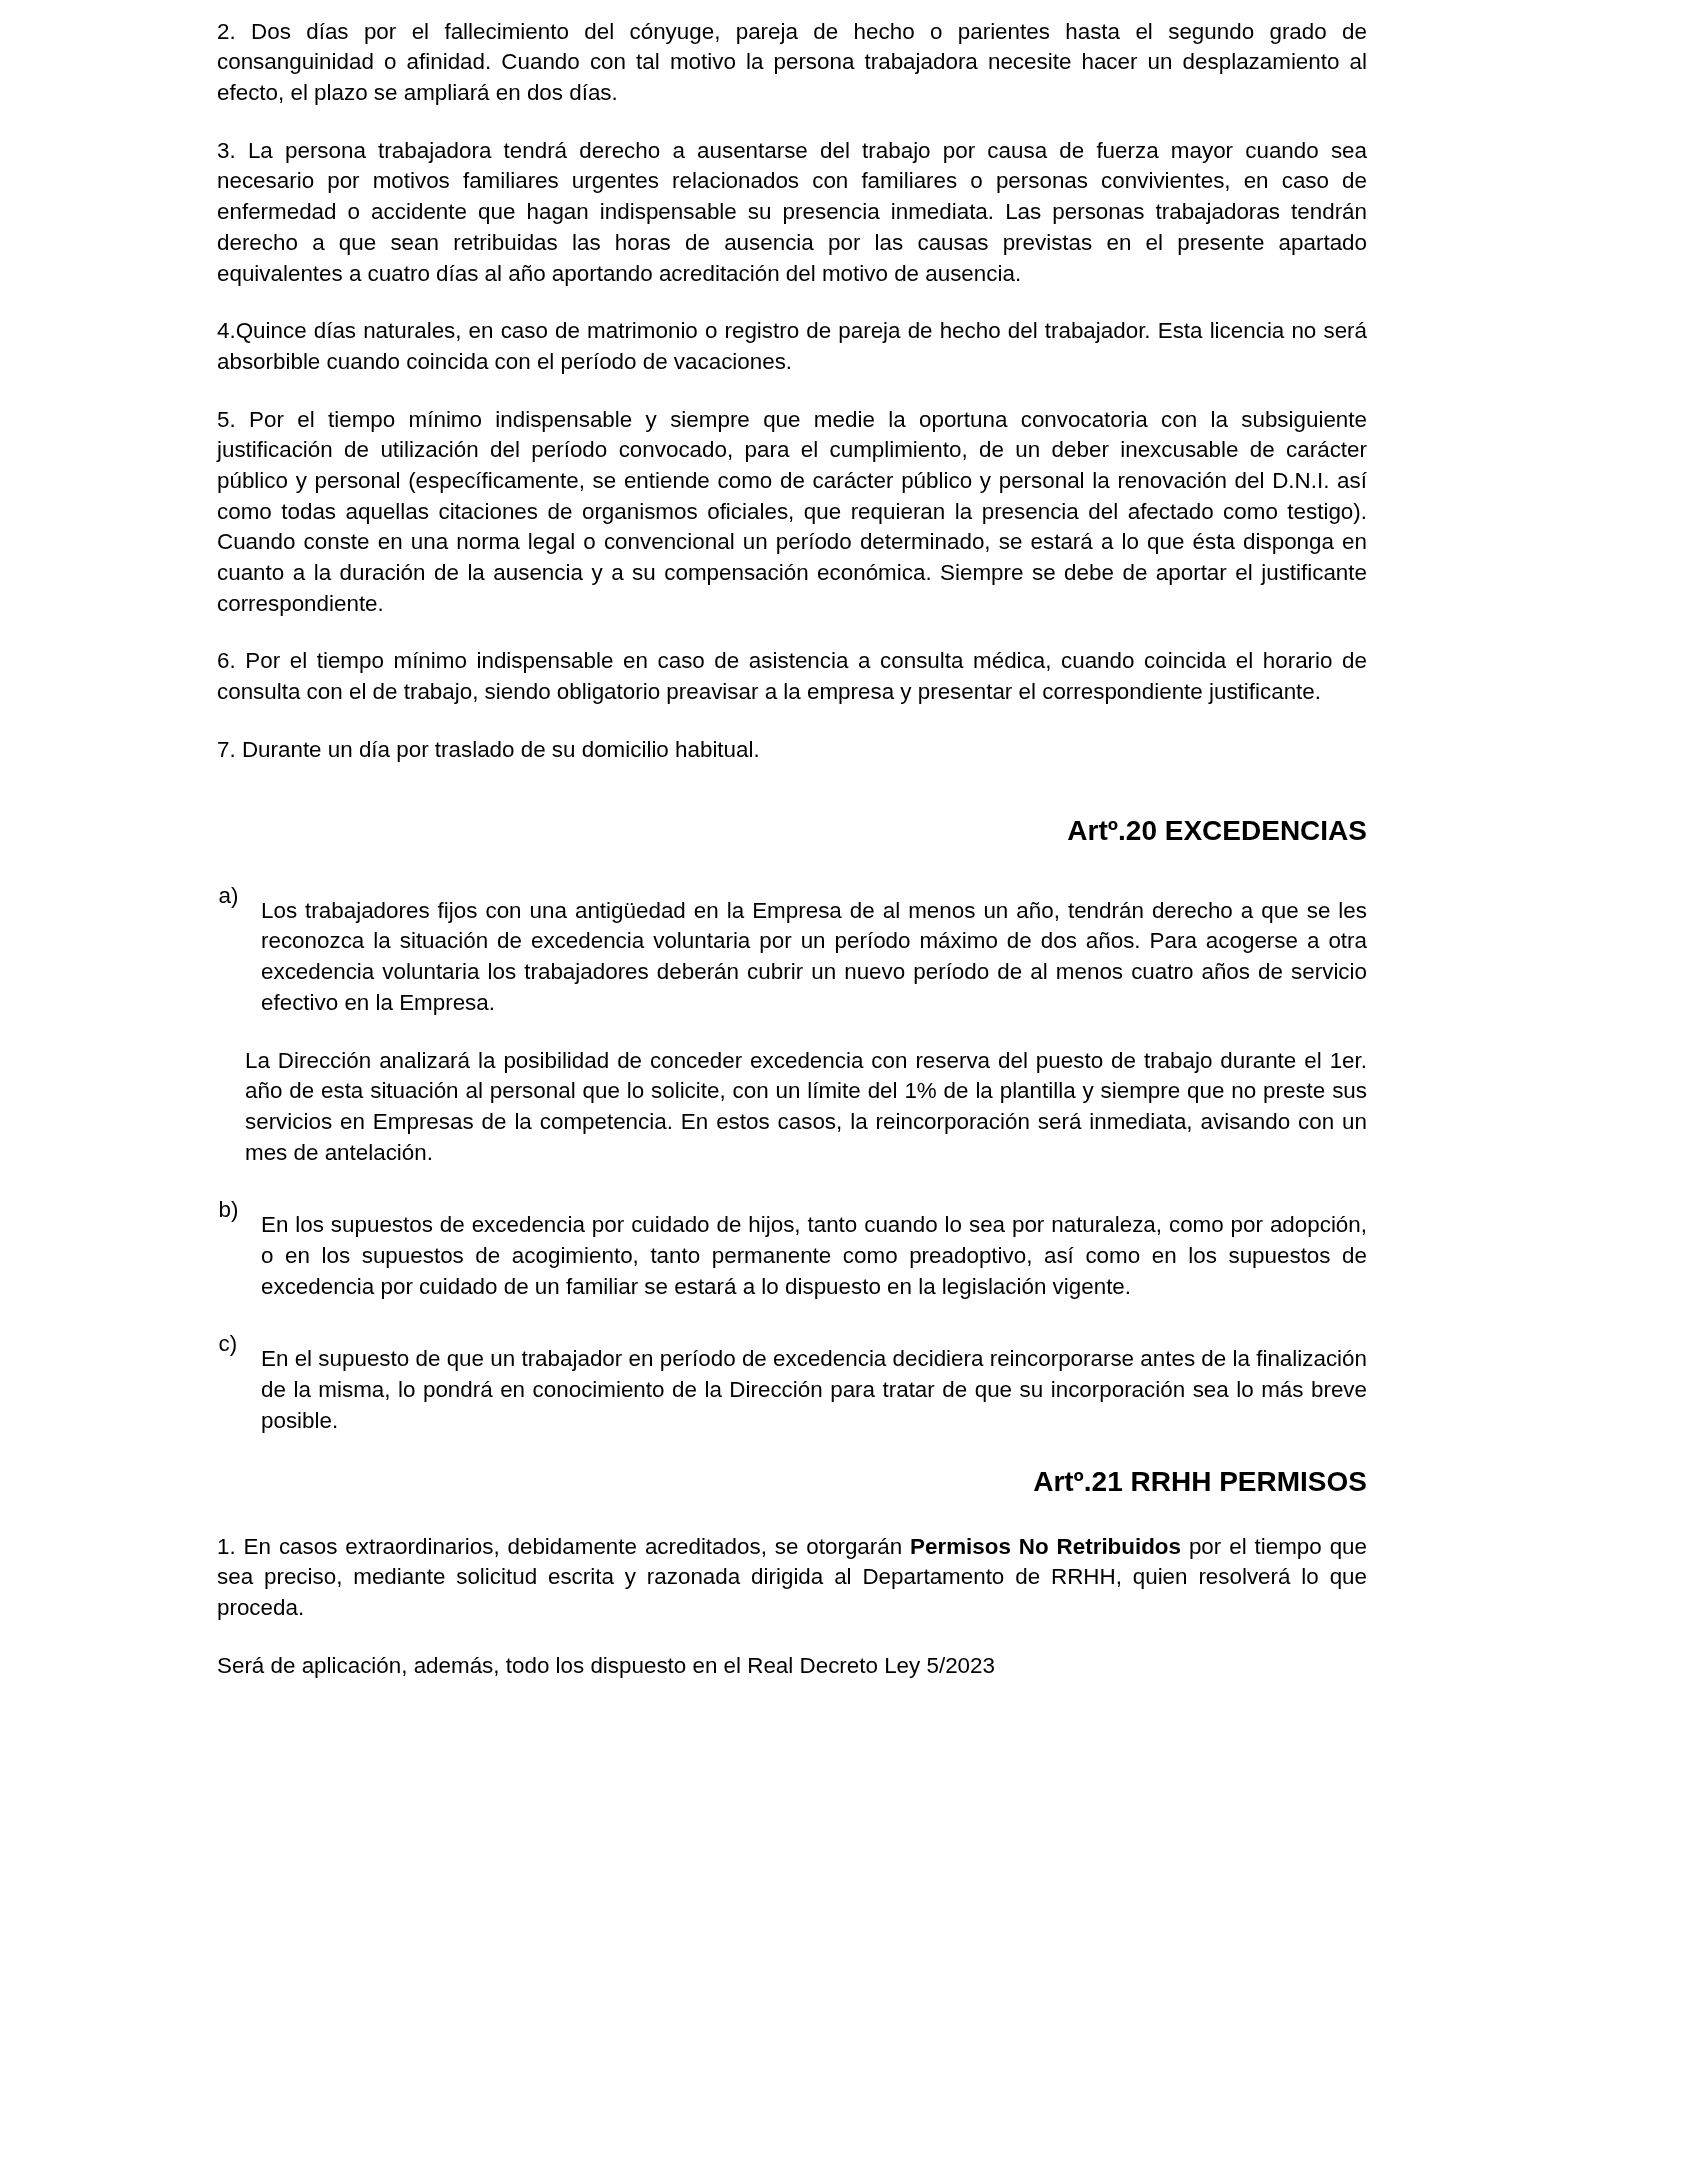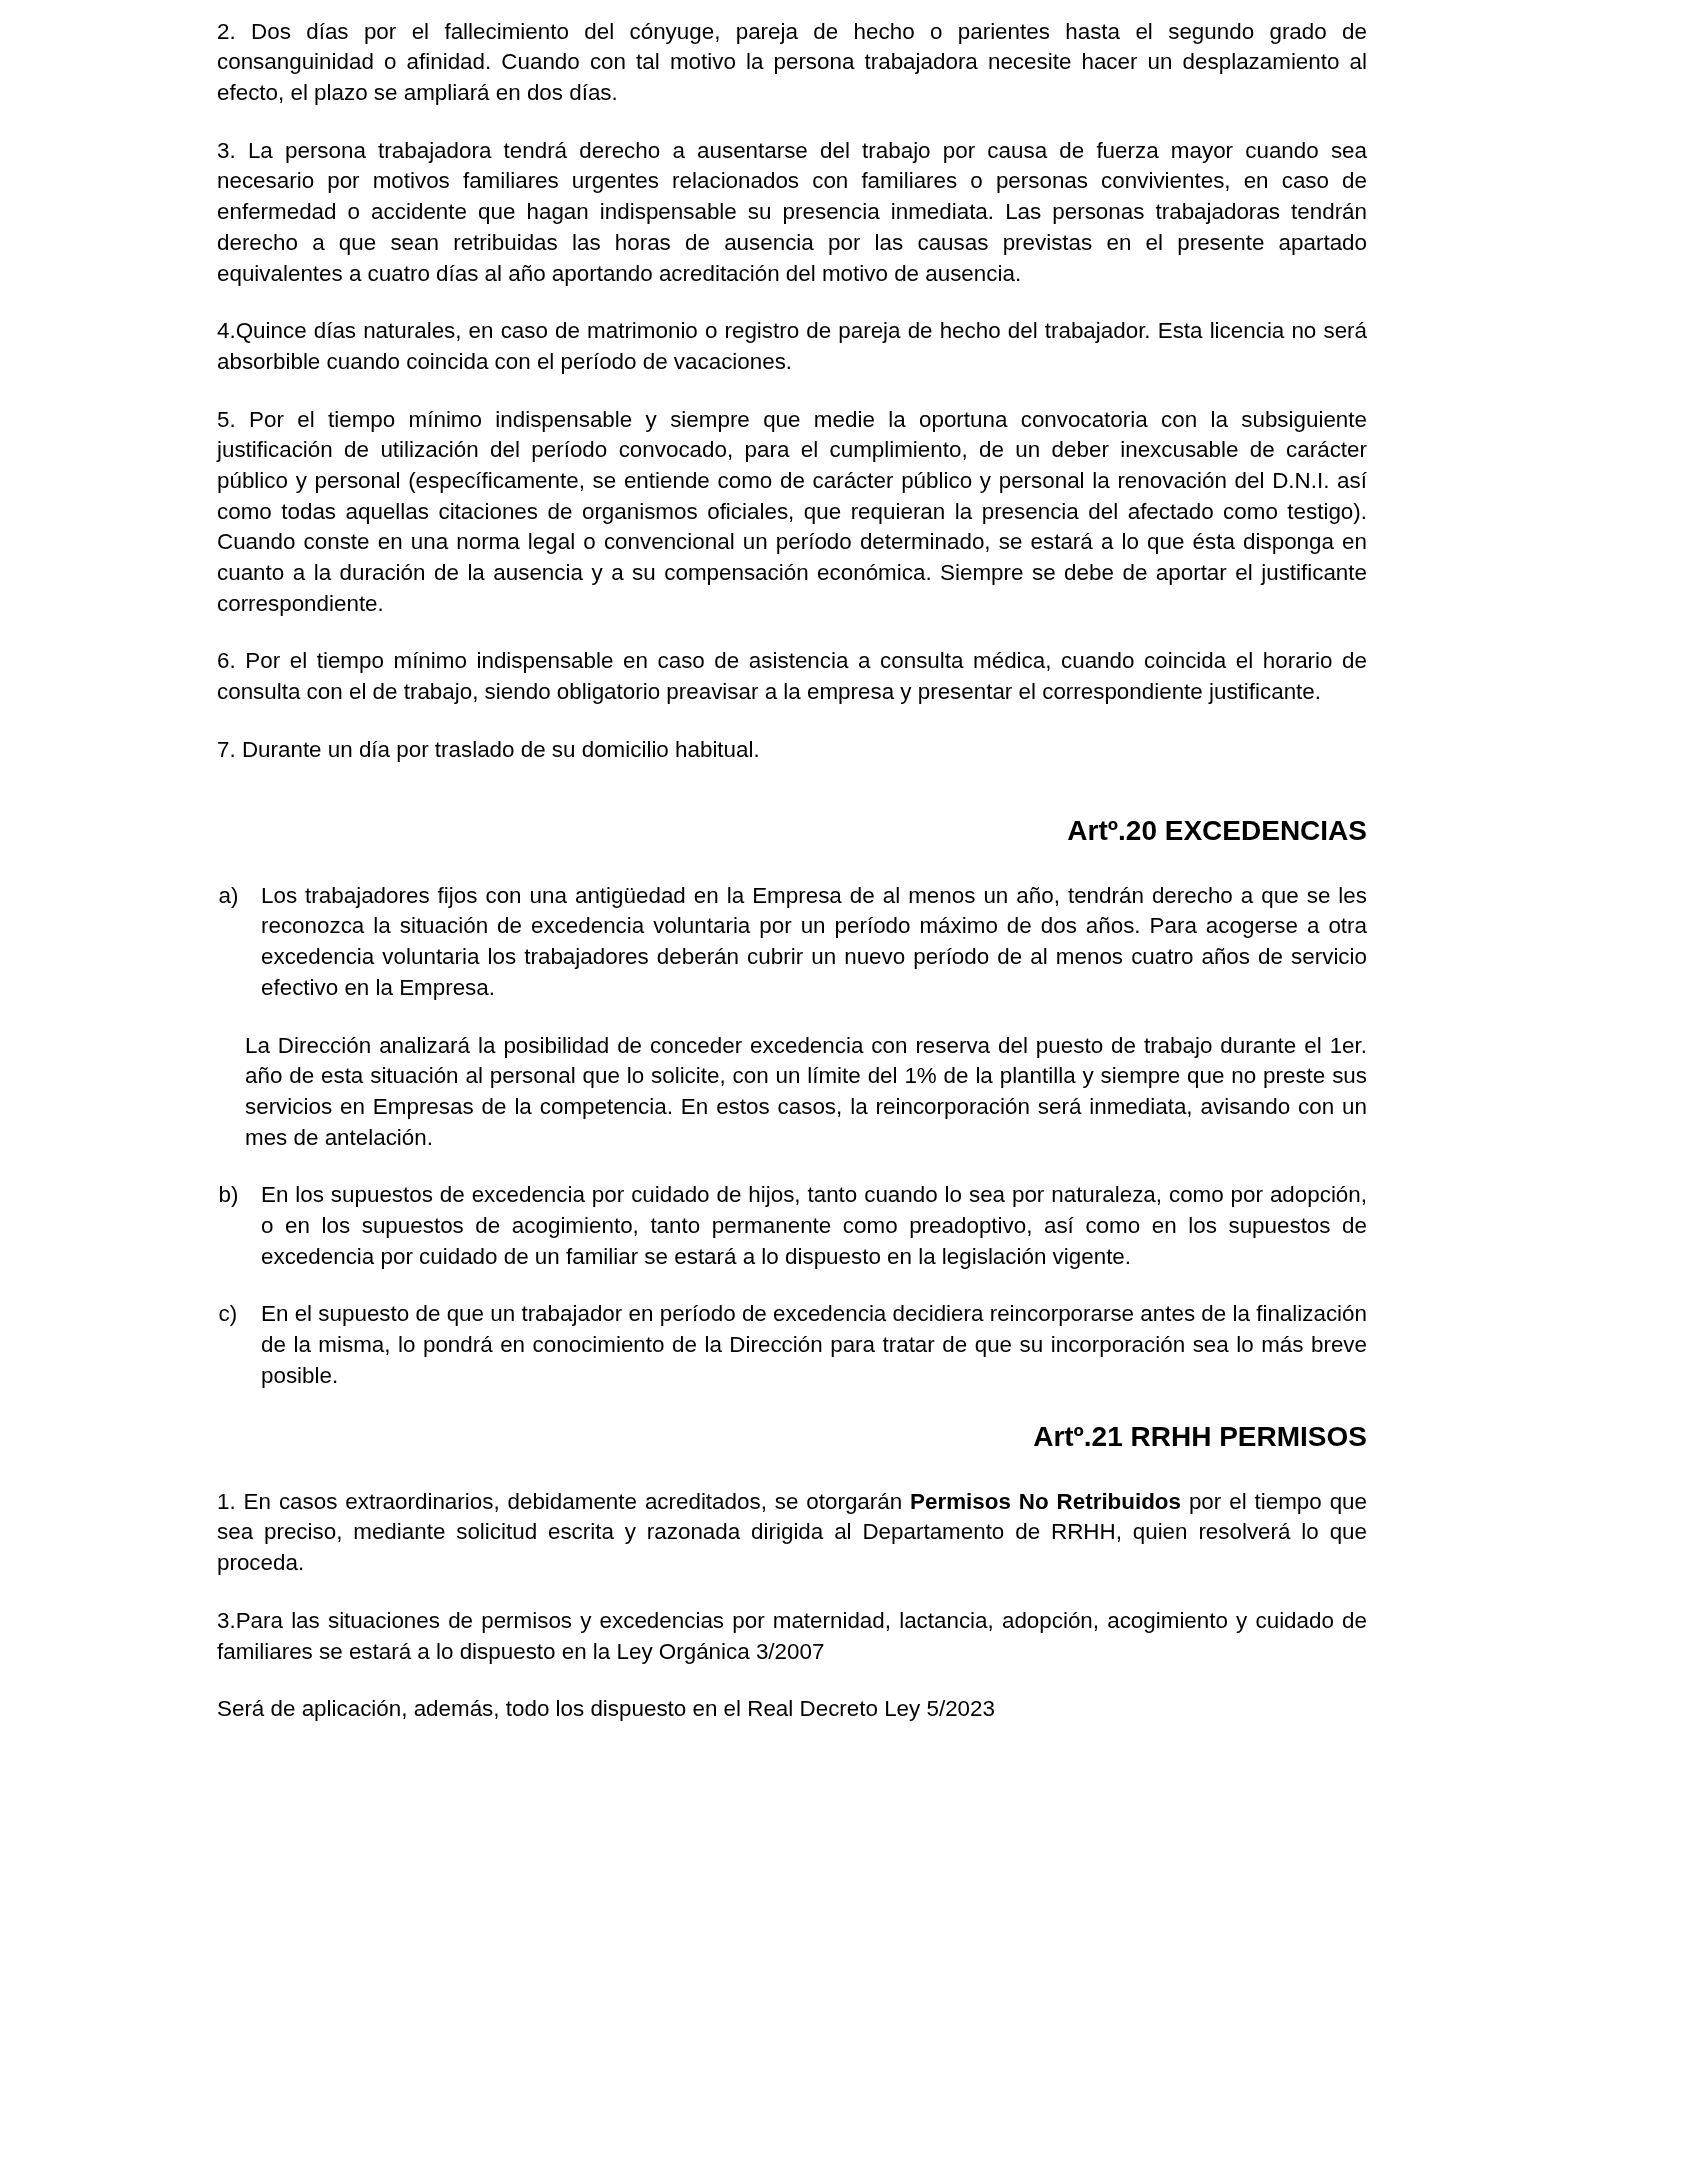--- a/index.html
+++ b/index.html
@@ -49,20 +49,21 @@
   }
   .list-item .marker {
     flex: 0 0 44px;
     text-align: left;
     padding-left: 1.5px;
     box-sizing: border-box;
   }
   .list-item .body {
     flex: 1 1 auto;
     text-align: justify;
+    margin-top: 15px;
   }
   .list-sub {
     margin-left: 28px;
     font-size: 22.4px;
     line-height: 1.37;
     text-align: justify;
     margin-bottom: 27px;
   }
   b, .bold {
     font-weight: bold;
@@ -102,18 +103,17 @@
   <div class="list-item gap-lg">
     <span class="marker">c)</span>
     <span class="body">En el supuesto de que un trabajador en período de excedencia decidiera reincorporarse antes de la finalización de la misma, lo pondrá en conocimiento de la Dirección para tratar de que su incorporación sea lo más breve posible.</span>
   </div>
 
   <h2 class="heading">Artº.21 RRHH PERMISOS</h2>
 
   <p class="para"><span>1. En casos extraordinarios, debidamente acreditados, se otorgarán </span><b>Permisos No Retribuidos</b><span> por el tiempo que sea preciso, mediante solicitud escrita y razonada dirigida al Departamento de RRHH, quien resolverá lo que proceda.</span></p>
 
 
-  <p class="para">3.Para las situaciones de permisos y excedencias por maternidad, lactancia, adopción, acogimiento y cuidado de familiares se estará a lo dispuesto en la Ley Orgánica 3/2007</p>
 
   <p class="para">Será de aplicación, además, todo los dispuesto en el Real Decreto Ley 5/2023</p>
 
 </div>
 
 
 </body></html>

